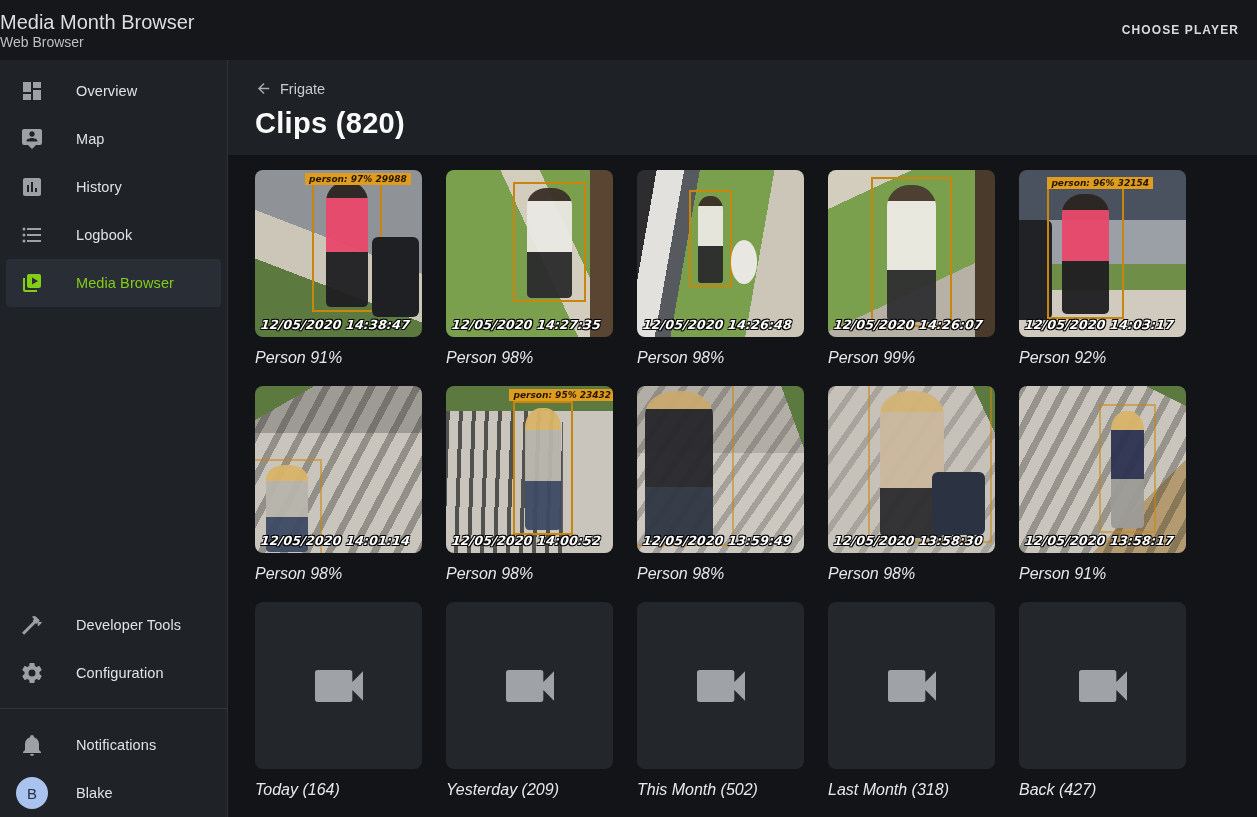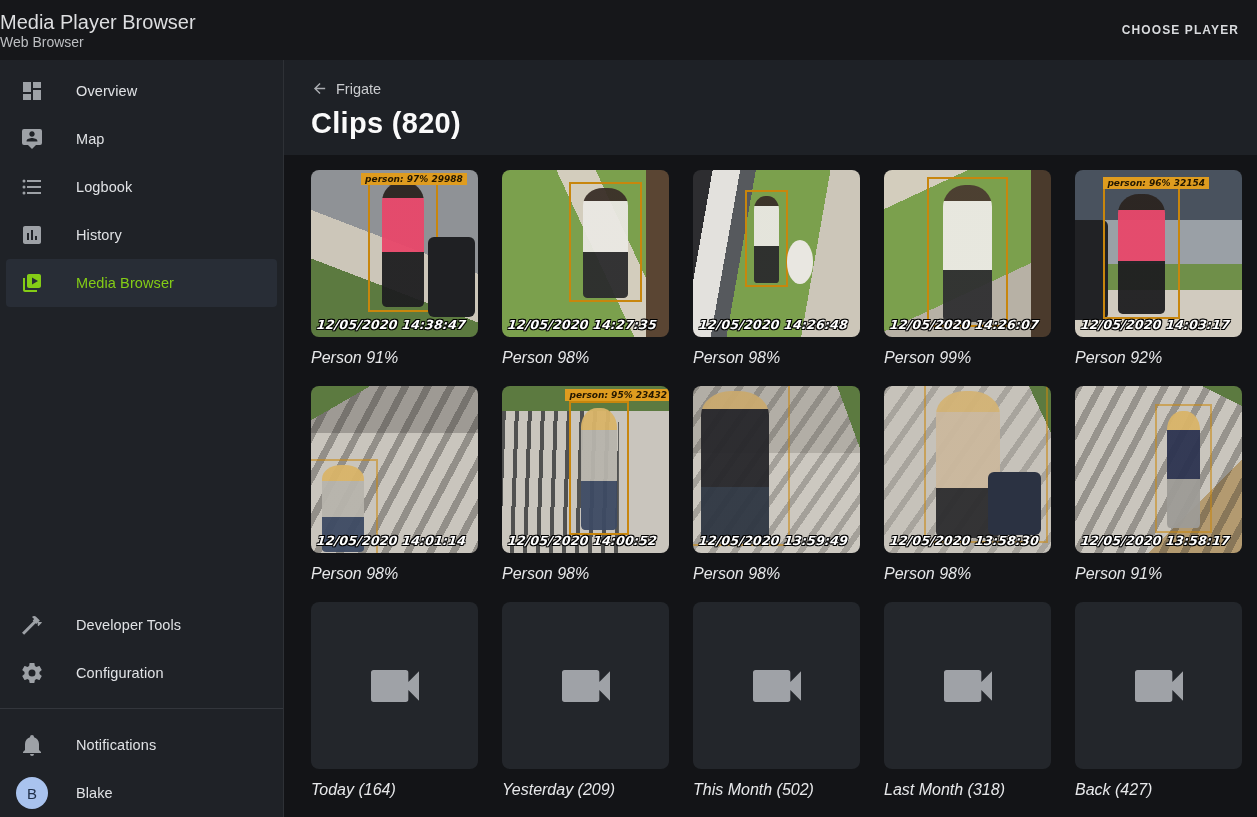--- a/index.html
+++ b/index.html
@@ -15,21 +15,21 @@
   .mp-title { font-size:20px; color:#dddee0; line-height:24px; }
   .mp-subtitle { font-size:14px; color:#bdbfc2; line-height:17px; }
   .choose-player { flex:none; margin-right:10px; padding:9px 8px; font-size:12px; font-weight:600;
     letter-spacing:1.1px; color:#d9dbde; background:transparent; border:none; cursor:pointer;
     font-family:"Liberation Sans", sans-serif; text-transform:uppercase; }
 
   
   .layout { display:flex; height:757px; }
 
   
-  .sidebar { width:284px; flex:none; background:#1f2227; border-right:1px solid #2e3136;
+  .sidebar { width:228px; flex:none; background:#1f2227; border-right:1px solid #2e3136;
     display:flex; flex-direction:column; padding-top:7px; }
   .nav-item { height:48px; display:flex; align-items:center; padding-left:20px; cursor:pointer; color:#e0e2e5; }
   .nav-item .nav-icon { width:24px; height:24px; color:#9da1a6; flex:none; }
   .nav-item .nav-label { margin-left:32px; font-size:14.5px; font-weight:500; letter-spacing:.1px; }
   .nav-item.selected { background:#282d36; border-radius:4px; margin:0 6px; padding-left:14px; }
   .nav-item.selected .nav-icon, .nav-item.selected .nav-label { color:#84cc16; }
   .sidebar-spacer { flex:1; }
   .sidebar-divider { height:1px; background:#33363c; margin:11px 0 12px 0; }
   .avatar { width:32px; height:32px; border-radius:50%; background:#a9c3ee; color:#20304a;
     display:flex; align-items:center; justify-content:center; font-size:15px; font-weight:500; flex:none; margin-left:-4px; }
@@ -81,21 +81,21 @@
   .sc10{background:linear-gradient(207deg,#5c7a40 0 8%,rgba(0,0,0,0) 8%),repeating-linear-gradient(118deg,rgba(45,43,40,.32) 0 7px,rgba(0,0,0,0) 7px 19px),linear-gradient(135deg,#c9c5bd 0 72%,#b39a70 72%);}
 
   .thumb.folder { background:#23262b; display:flex; align-items:center; justify-content:center; }
   .video-icon { width:64px; height:64px; color:#9fa2a7; }
 </style>
 </head>
 <body>
 
 <div class="topbar">
   <div class="topbar-center">
-    <div class="mp-title">Media Player Browser</div>
+    <div class="mp-title">Media Month Browser</div>
     <div class="mp-subtitle">Web Browser</div>
   </div>
   <button class="choose-player">CHOOSE PLAYER</button>
 </div>
 
 <div class="layout">
 
   <div class="sidebar">
 
     <div class="nav-item">
@@ -112,33 +112,33 @@
         <svg viewBox="0 0 24 24" width="24" height="24" fill="currentColor">
             <path d="M20,2H4A2,2 0 0,0 2,4V16A2,2 0 0,0 4,18H8L12,22L16,18H20A2,2 0 0,0 22,16V4A2,2 0 0,0 20,2M12,4.3C13.5,4.3 14.7,5.5 14.7,7C14.7,8.5 13.5,9.7 12,9.7C10.5,9.7 9.3,8.5 9.3,7C9.3,5.5 10.5,4.3 12,4.3M17.4,14.6H6.6V13.7C6.6,11.9 10.2,10.9 12,10.9C13.8,10.9 17.4,11.9 17.4,13.7V14.6Z"></path>
           </svg>
       </span>
       <span class="nav-label">Map</span>
     </div>
 
     <div class="nav-item">
       <span class="nav-icon">
         <svg viewBox="0 0 24 24" width="24" height="24" fill="currentColor">
+            <path fill-rule="evenodd" d="M19,3H5C3.9,3 3,3.9 3,5V19C3,20.1 3.9,21 5,21H19C20.1,21 21,20.1 21,19V5C21,3.9 20.1,3 19,3M9,17H7V10H9V17M13,17H11V7H13V17M17,17H15V13H17V17Z"></path>
+          </svg>
+      </span>
+      <span class="nav-label">History</span>
+    </div>
+
+    <div class="nav-item">
+      <span class="nav-icon">
+        <svg viewBox="0 0 24 24" width="24" height="24" fill="currentColor">
             <path d="M7,5H21V7H7V5M7,13V11H21V13H7M4,4.5A1.5,1.5 0 0,1 5.5,6A1.5,1.5 0 0,1 4,7.5A1.5,1.5 0 0,1 2.5,6A1.5,1.5 0 0,1 4,4.5M4,10.5A1.5,1.5 0 0,1 5.5,12A1.5,1.5 0 0,1 4,13.5A1.5,1.5 0 0,1 2.5,12A1.5,1.5 0 0,1 4,10.5M7,19V17H21V19H7M4,16.5A1.5,1.5 0 0,1 5.5,18A1.5,1.5 0 0,1 4,19.5A1.5,1.5 0 0,1 2.5,18A1.5,1.5 0 0,1 4,16.5Z"></path>
           </svg>
       </span>
       <span class="nav-label">Logbook</span>
-    </div>
-
-    <div class="nav-item">
-      <span class="nav-icon">
-        <svg viewBox="0 0 24 24" width="24" height="24" fill="currentColor">
-            <path fill-rule="evenodd" d="M19,3H5C3.9,3 3,3.9 3,5V19C3,20.1 3.9,21 5,21H19C20.1,21 21,20.1 21,19V5C21,3.9 20.1,3 19,3M9,17H7V10H9V17M13,17H11V7H13V17M17,17H15V13H17V17Z"></path>
-          </svg>
-      </span>
-      <span class="nav-label">History</span>
     </div>
 
     <div class="nav-item selected">
       <span class="nav-icon">
         <svg viewBox="0 0 24 24" width="24" height="24" fill="currentColor">
             <path d="M19,3H9C7.9,3 7,3.9 7,5V15C7,16.1 7.9,17 9,17H19C20.1,17 21,16.1 21,15V5C21,3.9 20.1,3 19,3M12,13.5V6.5L18,10L12,13.5M3,7V19C3,20.1 3.9,21 5,21H17V19H5V7H3Z"></path>
           </svg>
       </span>
       <span class="nav-label">Media Browser</span>
     </div>

